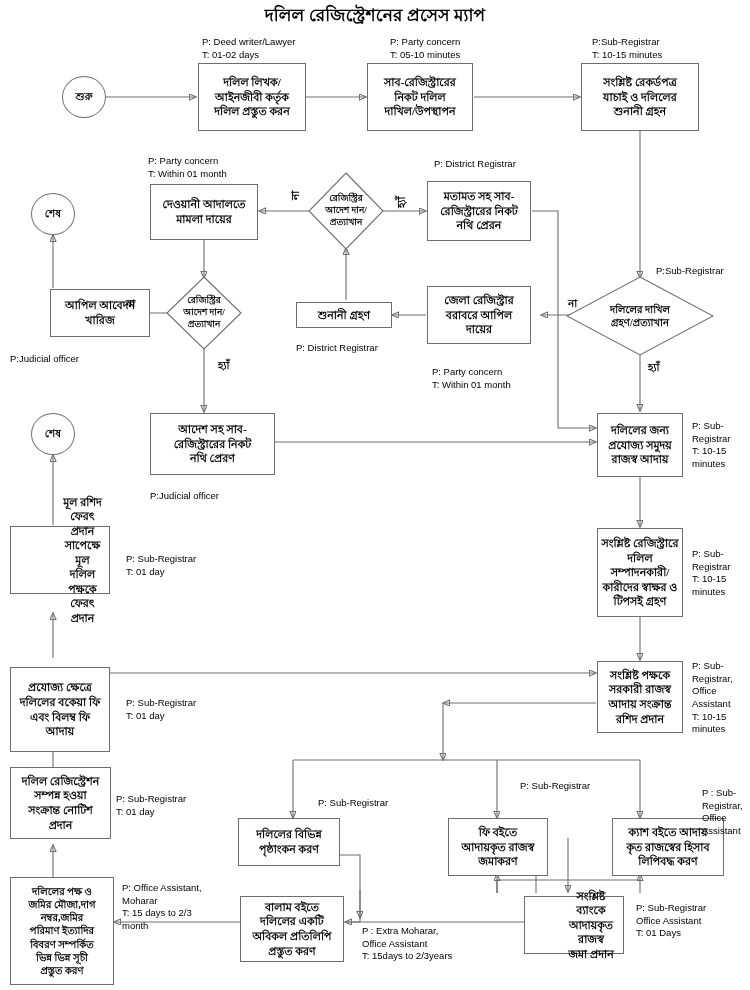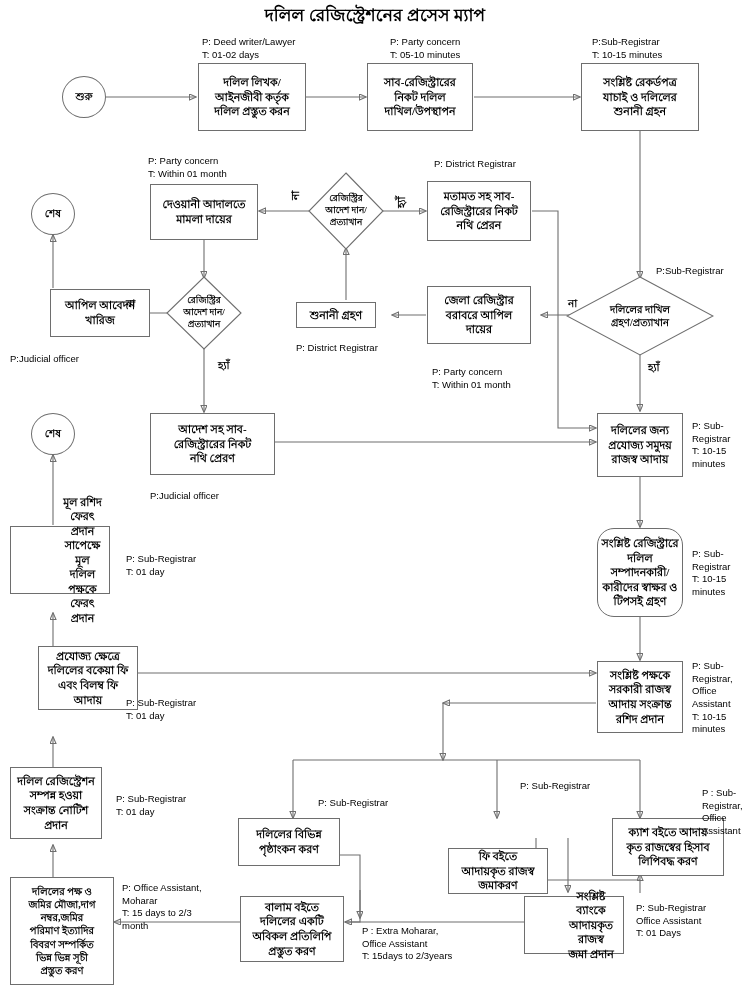--- a/index.html
+++ b/index.html
@@ -168,21 +168,21 @@
       <polygon points="74,1 147,40 74,79 1,40" fill="#fff" stroke="#6e6e6e" stroke-width="1.1"></polygon>
     </svg>
     <div class="dtext">দলিলের দাখিল
 গ্রহণ/প্রত্যাখান</div>
   </div>
 
   <div class="node" style="left:427px;top:286px;width:104px;height:58px;">জেলা রেজিস্ট্রার
 বরাবরে আপিল
 দায়ের</div>
 
-  <div class="node" style="left:296px;top:302px;width:80px;height:26px;">শুনানী গ্রহণ</div>
+  <div class="node" style="left:296px;top:302px;width:96px;height:26px;">শুনানী গ্রহণ</div>
 
   <div class="diamond" style="left:308px;top:172px;width:76px;height:78px;">
     <svg class="dshape" viewBox="0 0 76 78" preserveAspectRatio="none">
       <polygon points="38,1 75,39 38,77 1,39" fill="#fff" stroke="#6e6e6e" stroke-width="1.1"></polygon>
     </svg>
     <div class="dtext" style="font-size:9px;">রেজিস্ট্রির
 আদেশ দান/
 প্রত্যাখান</div>
   </div>
 
@@ -210,63 +210,63 @@
   <div class="node" style="left:150px;top:413px;width:125px;height:62px;">আদেশ সহ সাব-
 রেজিস্ট্রারের নিকট
 নথি প্রেরণ</div>
 
   <div class="ellipse" style="left:31px;top:413px;width:44px;height:42px;">শেষ</div>
 
   <div class="node" style="left:597px;top:413px;width:86px;height:64px;">দলিলের জন্য
 প্রযোজ্য সমুদয়
 রাজস্ব আদায়</div>
 
-  <div class="node" style="left:597px;top:528px;width:86px;height:89px;border-radius:17px;">সংশ্লিষ্ট রেজিস্ট্রারে
+  <div class="node" style="left:597px;top:528px;width:86px;height:89px;">সংশ্লিষ্ট রেজিস্ট্রারে
 দলিল
 সম্পাদনকারী/
 কারীদের স্বাক্ষর ও
 টিপসই গ্রহণ</div>
 
   <div class="node" style="left:597px;top:661px;width:86px;height:72px;">সংশ্লিষ্ট পক্ষকে
 সরকারী রাজস্ব
 আদায় সংক্রান্ত
 রশিদ প্রদান</div>
 
   <div class="node" style="left:10px;top:526px;width:100px;height:68px;padding-left:48px;">মূল রশিদ ফেরৎ
 প্রদান সাপেক্ষে মূল
 দলিল পক্ষকে
 ফেরৎ প্রদান</div>
 
-  <div class="node" style="left:10px;top:646px;width:100px;height:64px;margin-left:28px;">প্রযোজ্য ক্ষেত্রে
+  <div class="node" style="left:10px;top:667px;width:100px;height:85px;">প্রযোজ্য ক্ষেত্রে
 দলিলের বকেয়া ফি
 এবং বিলম্ব ফি
 আদায়</div>
 
-  <div class="node" style="left:10px;top:767px;width:92px;height:72px;">দলিল রেজিস্ট্রেশন
+  <div class="node" style="left:10px;top:767px;width:101px;height:72px;">দলিল রেজিস্ট্রেশন
 সম্পন্ন হওয়া
 সংক্রান্ত নোটিশ
 প্রদান</div>
 
   <div class="node" style="left:10px;top:877px;width:104px;height:108px;font-size:10px;">দলিলের পক্ষ ও
 জমির মৌজা,দাগ
 নম্বর,জমির
 পরিমাণ ইত্যাদির
 বিবরণ সম্পর্কিত
 ভিন্ন ভিন্ন সূচী
 প্রস্তুত করণ</div>
 
   <div class="node" style="left:238px;top:818px;width:102px;height:48px;">দলিলের বিভিন্ন
 পৃষ্ঠাংকন করণ</div>
 
   <div class="node" style="left:240px;top:896px;width:104px;height:66px;">বালাম বইতে
 দলিলের একটি
 অবিকল প্রতিলিপি
 প্রস্তুত করণ</div>
 
-  <div class="node" style="left:448px;top:818px;width:100px;height:46px;margin-top:30px;">ফি বইতে
+  <div class="node" style="left:448px;top:818px;width:100px;height:58px;">ফি বইতে
 আদায়কৃত রাজস্ব
 জমাকরণ</div>
 
   <div class="node" style="left:612px;top:818px;width:112px;height:58px;">ক্যাশ বইতে আদায়
 কৃত রাজস্বের হিসাব
 লিপিবদ্ধ করণ</div>
 
   <div class="node" style="left:524px;top:896px;width:100px;height:58px;padding-left:37px;">সংশ্লিষ্ট ব্যাংকে
 আদায়কৃত রাজস্ব
 জমা প্রদান</div>

